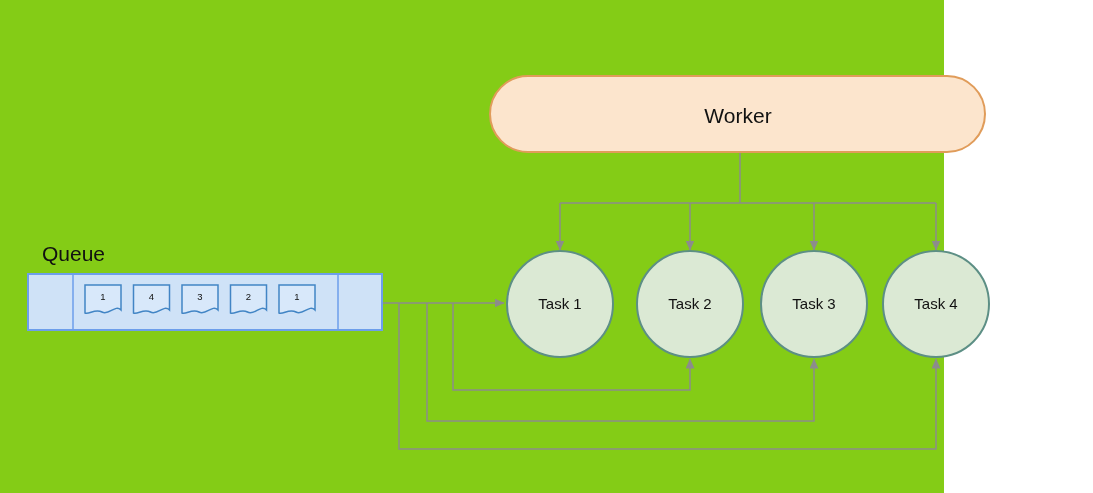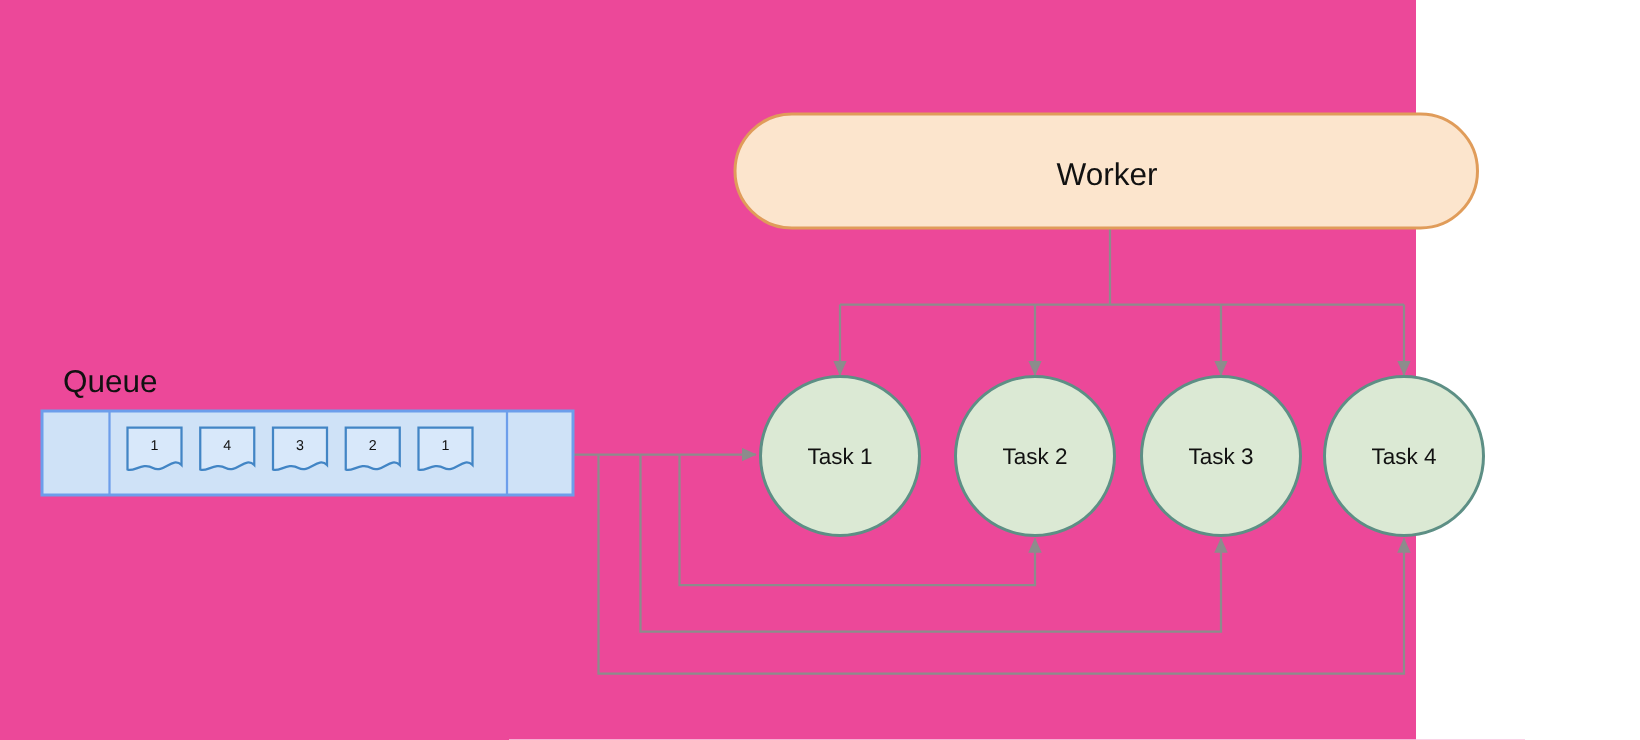--- a/index.html
+++ b/index.html
@@ -8,21 +8,21 @@
     background: #ffffff;
     width: 1093px;
     height: 493px;
     overflow: hidden;
     font-family: "Liberation Sans", sans-serif;
   }
   .canvas-wrap {
     position: relative;
     width: 944px;
     height: 493px;
-    background: #ec4899;
+    background: #84cc16;
   }
   svg text {
     font-family: "Liberation Sans", sans-serif;
     fill: var(--text, #111111);
   }
   .worker-shape {
     fill: var(--worker_fill, #fce5cd);
     stroke: var(--worker_stroke, #e09c5a);
     stroke-width: 2;
   }

